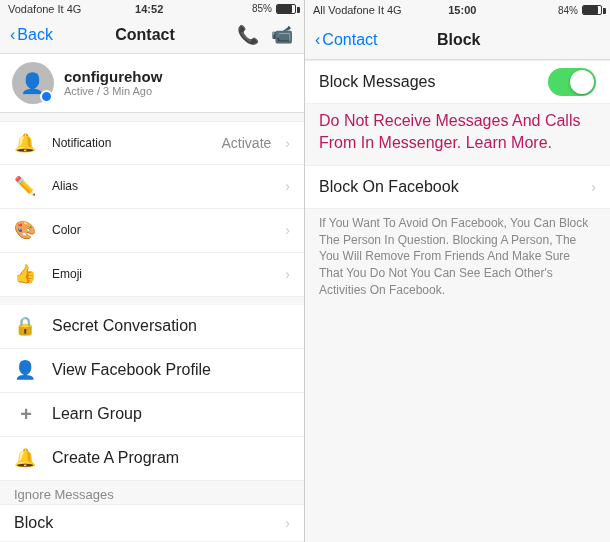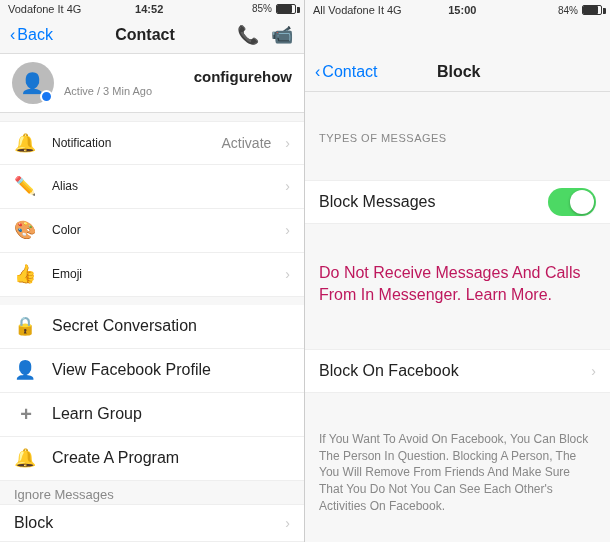--- a/index.html
+++ b/index.html
@@ -109,21 +109,20 @@
     }
 
     .contact-info {
       flex: 1;
     }
 
     .contact-name {
       font-size: 15px;
       font-weight: 600;
       color: #222;
-      text-align: right;
     }
 
     .contact-status {
       font-size: 11px;
       color: #888;
     }
 
     
     .section {
       margin-top: 0;
@@ -223,21 +222,20 @@
       color: #ccc;
     }
 
     
     .right-panel {
       width: 305px;
       height: 542px;
       background: #f7f7f7;
       display: flex;
       flex-direction: column;
-      gap: 32px;
     }
 
     .right-panel .status-bar {
       background: #f7f7f7;
     }
 
     .right-panel .nav-bar {
       background: #f7f7f7;
     }
 
@@ -457,23 +455,20 @@
 
   <div class="nav-bar">
     <div class="nav-back">
       <span>‹</span>
       <span>Contact</span>
     </div>
     <span class="nav-title">Block</span>
     <div style="width:60px;"></div>
   </div>
 
-  <div class="section-header">
-    <span>TYPES OF MESSAGES</span>
-  </div>
 
   <div class="toggle-row">
     <span class="toggle-label">Block Messages</span>
     <div class="toggle">
       <div class="toggle-knob"></div>
     </div>
   </div>
 
   <div class="description-text">
     <span>Do Not Receive Messages And Calls From In Messenger. Learn More.</span>

